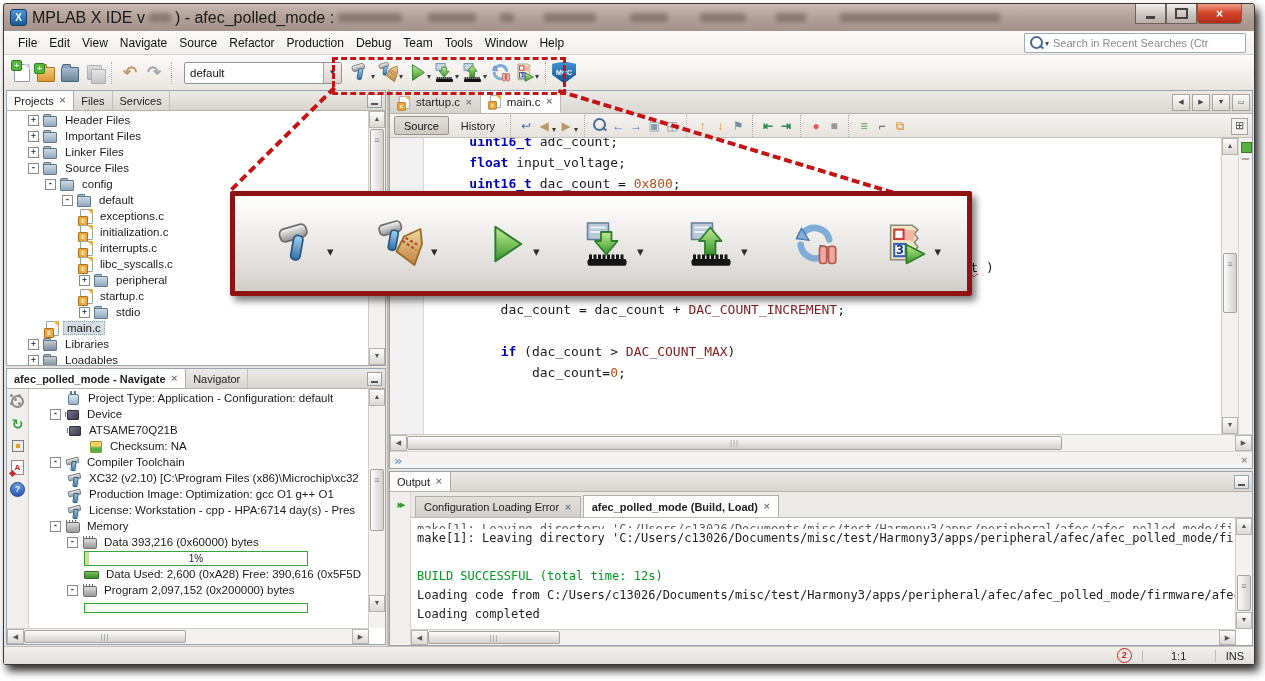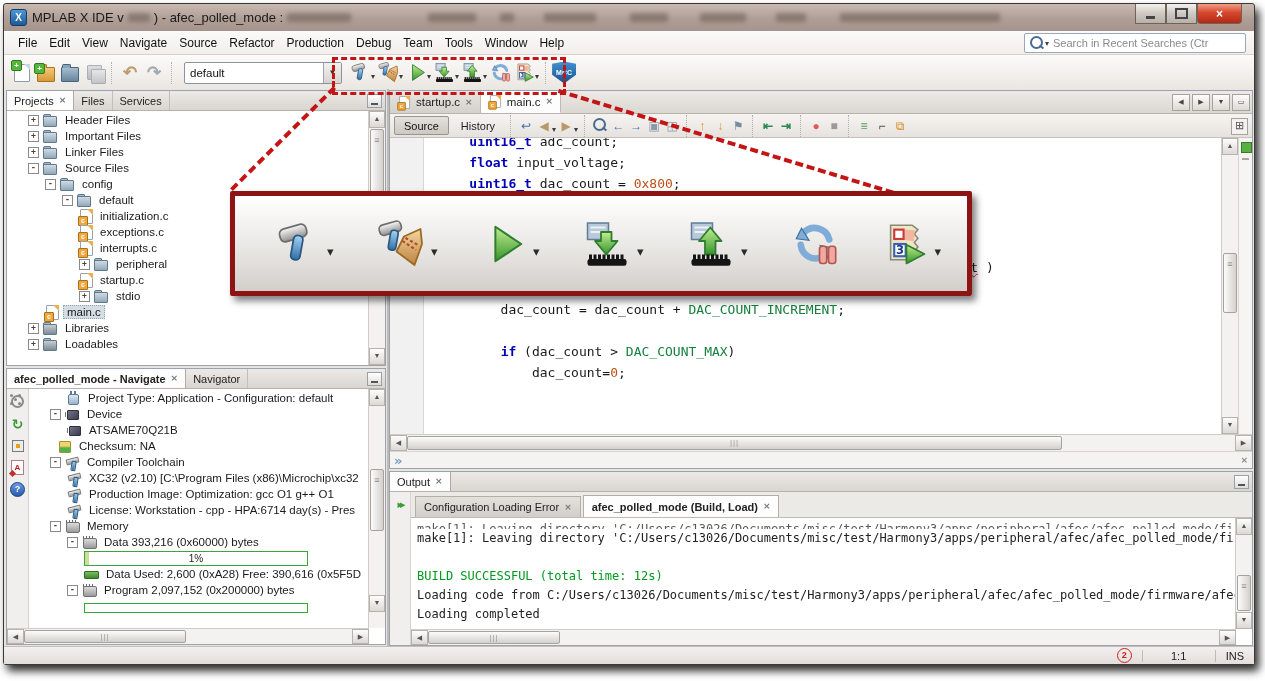--- a/index.html
+++ b/index.html
@@ -5,21 +5,21 @@
   html,body{margin:0;padding:0;background:#ffffff;font-family:"Liberation Sans",sans-serif;}
   .stage{position:relative;width:1265px;height:681px;overflow:hidden;background:#fff;}
   .window{position:absolute;left:3px;top:3px;width:1250px;height:660px;background:#b1a198;
     border:1px solid #3f3732;border-radius:3px;box-shadow:4px 6px 8px rgba(0,0,0,.82),1px 1px 0 rgba(255,255,255,.35) inset;}
   
   .titlebar{position:relative;height:27px;display:flex;align-items:center;padding:0 6px;
     background:linear-gradient(#c9bab1,#af9e95 55%,#a6948c);border-radius:3px 3px 0 0;overflow:hidden;}
   .appicon{width:15px;height:15px;border-radius:3px;background:linear-gradient(#4f97d4,#1d5a96);
     border:1px solid #123c66;margin-right:5px;flex:none;position:relative;}
   .appicon::after{content:"X";position:absolute;left:0;right:0;top:1px;text-align:center;color:#fff;font:bold 10px/13px "Liberation Sans",sans-serif;}
-  .titletext{font-size:13px;color:#1a1a1a;white-space:nowrap;display:flex;align-items:center;}
+  .titletext{font-size:16px;color:#1a1a1a;white-space:nowrap;display:flex;align-items:center;}
   .blurblob{display:inline-block;height:9px;border-radius:2px;background:rgba(74,60,54,.38);filter:blur(2px);margin:0 4px;}
   .bgblobs{position:absolute;left:420px;top:9px;display:flex;align-items:center;}
   .winbtns{position:absolute;right:12px;top:0px;display:flex;}
   .wbtn{width:29px;height:19px;border:1px solid #6e6259;border-top:none;background:linear-gradient(#f4f1ee,#cfc8c2 50%,#b8b0a9);
     display:flex;align-items:center;justify-content:center;color:#333;}
   .wbtn.min::after{content:"";width:9px;height:3px;background:#444;margin-top:7px;}
   .wbtn.max::after{content:"";width:9px;height:7px;border:2px solid #444;}
   .wbtn.close{width:43px;background:linear-gradient(#f0a088,#d6482e 45%,#b22a14);border-radius:0 0 4px 4px;color:#fff;font:bold 12px/18px "Liberation Sans",sans-serif;}
   
   .menubar{height:23px;background:linear-gradient(#fbfafa,#f1eeeb);border-bottom:1px solid #d8d2cc;display:flex;align-items:center;padding:0 8px;position:relative;}
@@ -139,21 +139,21 @@
     font-size:11px;line-height:13px;text-align:center;}
   .editmain{flex:1;display:flex;min-height:0;position:relative;}
   .codewrap{flex:1;overflow:hidden;position:relative;background:#fff;}
   .codeinner{margin-top:-7px;}
   .cl{height:21px;display:flex;}
   .cl .ln{width:32px;margin-left:-33px;text-align:right;padding-right:7px;color:#8a8a8a;font:12px/21px "DejaVu Sans Mono",monospace;flex:none;}
   .lncol{width:33px;flex:none;background:#f1f1f1;border-right:1px solid #d8d8d8;}
   .ct{white-space:pre;font:13px/21px "DejaVu Sans Mono",monospace;color:#1a1a1a;padding-left:8px;}
   .kw{color:#0000b8;font-weight:bold;margin-top:16px;}
   .cm{color:#84a7c8;}
-  .mc{color:#15803d;}
+  .mc{color:#7f1d1d;}
   .num{color:#bb4f16;}
   .sp{text-decoration:underline;text-decoration-style:wavy;text-decoration-color:#e03030;text-decoration-thickness:1px;}
   .estripe{width:13px;background:#f6f5f4;border-left:1px solid #d8d4d0;flex:none;position:relative;}
   .eok{position:absolute;left:2px;top:4px;width:9px;height:9px;background:#58b040;border:1px solid #3a7a28;}
   .emark{position:absolute;left:3px;top:20px;width:7px;height:2px;background:#b0a8a0;}
   .ehscroll{height:16px;}
   .breadcrumb{height:16px;background:#f4f3f1;border-top:1px solid #d8d4d0;display:flex;align-items:center;padding:0 4px;font-size:11px;flex:none;position:relative;}
   .bchev{color:#7a9ac0;font:bold 13px/13px "DejaVu Sans",sans-serif;}
   .bclose{position:absolute;right:4px;color:#888;font:bold 9px/9px "DejaVu Sans",sans-serif;}
   
@@ -429,29 +429,33 @@
                   <span class="ti ti-folder"></span>
                   <span class="tl">config</span>
                 </div>
                 <div class="trow" style="padding-left: 55px;">
                   <span class="exp">-</span>
                   <span class="ti ti-folder"></span>
                   <span class="tl">default</span>
                 </div>
                 <div class="trow" style="padding-left: 72px;">
                   <span class="ti ti-cfile"></span>
-                  <span class="tl">initialization.c</span>
+                  <span class="tl">exceptions.c</span>
                 </div>
                 <div class="trow" style="padding-left: 72px;">
                   <span class="ti ti-cfile"></span>
-                  <span class="tl">exceptions.c</span>
+                  <span class="tl">initialization.c</span>
                 </div>
                 <div class="trow" style="padding-left: 72px;">
                   <span class="ti ti-cfile"></span>
                   <span class="tl">interrupts.c</span>
+                </div>
+                <div class="trow" style="padding-left: 72px;">
+                  <span class="ti ti-cfile"></span>
+                  <span class="tl">libc_syscalls.c</span>
                 </div>
                 <div class="trow" style="padding-left: 72px;">
                   <span class="exp">+</span>
                   <span class="ti ti-folder"></span>
                   <span class="tl">peripheral</span>
                 </div>
                 <div class="trow" style="padding-left: 72px;">
                   <span class="ti ti-cfile"></span>
                   <span class="tl">startup.c</span>
                 </div>
@@ -519,21 +523,21 @@
                 </div>
                 <div class="trow" style="padding-left: 21px;">
                   <span class="exp">-</span>
                   <span class="ti ti-chip"></span>
                   <span class="tl">Device</span>
                 </div>
                 <div class="trow" style="padding-left: 38px;">
                   <span class="ti ti-chip"></span>
                   <span class="tl">ATSAME70Q21B</span>
                 </div>
-                <div class="trow" style="padding-left: 28px;">
+                <div class="trow" style="padding-left: 59px;">
                   <span class="ti ti-chk"></span>
                   <span class="tl">Checksum: NA</span>
                 </div>
                 <div class="trow" style="padding-left: 21px;">
                   <span class="exp">-</span>
                   <span class="ti ti-ham"></span>
                   <span class="tl">Compiler Toolchain</span>
                 </div>
                 <div class="trow" style="padding-left: 38px;">
                   <span class="ti ti-ham"></span>

